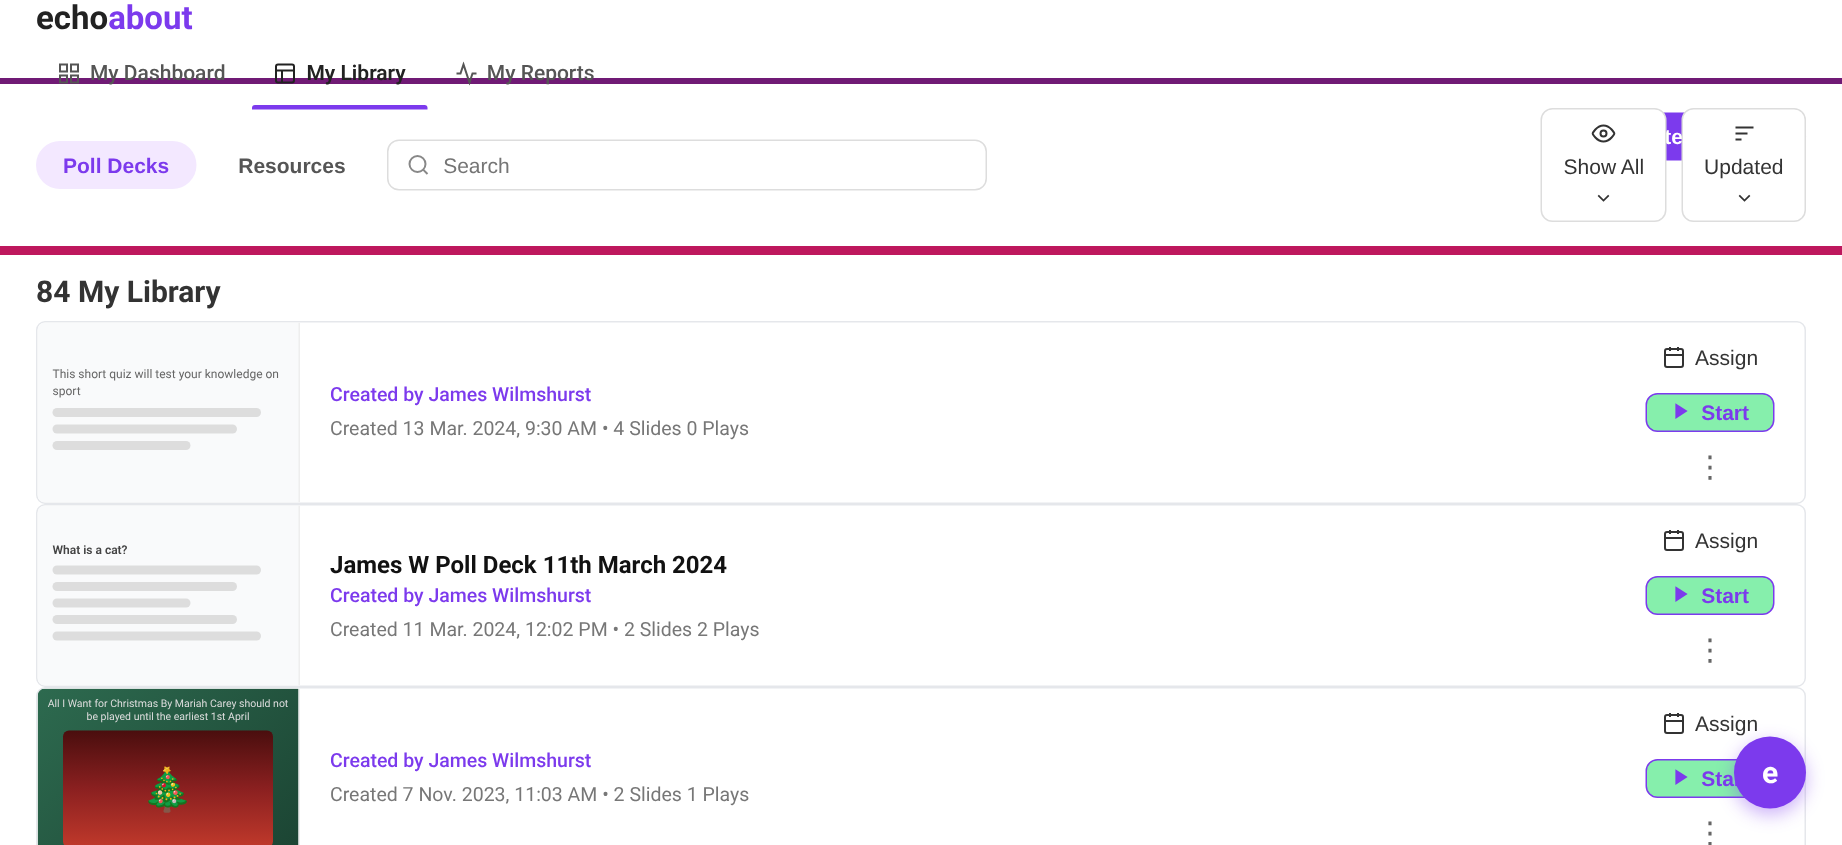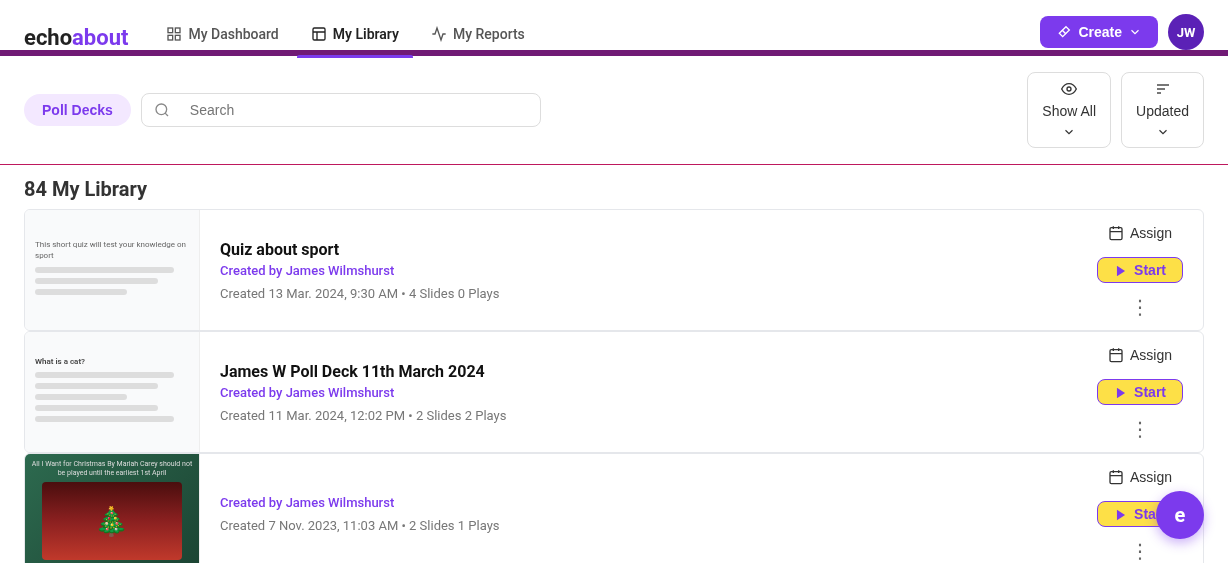--- a/index.html
+++ b/index.html
@@ -1,25 +1,26 @@
 <!DOCTYPE html>
 <html><head>
   <meta charset="utf-8">
   <style>
     * { box-sizing: border-box; margin: 0; padding: 0; }
     body { font-family: -apple-system, BlinkMacSystemFont, 'Segoe UI', Roboto, sans-serif; background: #fff; color: #222; }
 
     
     .header {
       display: flex;
-      align-items: flex-end;
+      align-items: flex-start;
       padding: 0 24px;
       height: 56px;
-      border-bottom: 6px solid #701a75;
+      border-bottom: 4px solid #701a75;
       gap: 8px;
+      flex-direction: column;
     }
     .logo {
       display: flex;
       align-items: center;
       font-size: 22px;
       font-weight: 700;
       margin-right: 16px;
       color: #222;
     }
     .logo span.echo { color: #222; }
@@ -83,21 +84,21 @@
       font-size: 13px;
       font-weight: 700;
     }
 
     
     .toolbar {
       display: flex;
       align-items: center;
       padding: 16px 24px;
       gap: 10px;
-      border-bottom: 1px solid #be185d;
+      border-bottom: 6px solid #be185d;
     }
     .tab-pill {
       padding: 8px 18px;
       border-radius: 24px;
       font-size: 14px;
       font-weight: 600;
       cursor: pointer;
       border: none;
       background: transparent;
       color: #555;
@@ -106,21 +107,21 @@
       background: #f3e8ff;
       color: #7c3aed;
     }
 
     .search-box {
       display: flex;
       align-items: flex-start;
       border: 1px solid #ddd;
       border-radius: 8px;
       padding: 8px 12px;
-      gap: 20px;
+      gap: 8px;
       width: 400px;
       background: #fff;
     }
     .search-box input {
       border: none;
       outline: none;
       font-size: 14px;
       color: #555;
       width: 100%;
       background: transparent;
@@ -236,23 +237,23 @@
       background: transparent;
       border: none;
       color: #333;
       font-size: 14px;
       font-weight: 500;
       cursor: pointer;
       padding: 6px 8px;
     }
     .start-btn {
       display: flex;
-      align-items: flex-end;
+      align-items: flex-start;
       gap: 6px;
-      background: #fde047;
+      background: #86efac;
       border: 1.5px solid #7c3aed;
       color: #7c3aed;
       font-size: 14px;
       font-weight: 600;
       border-radius: 8px;
       padding: 4px 16px;
       cursor: pointer;
     }
     .more-btn {
       background: transparent;
@@ -357,20 +358,23 @@
     <div class="avatar">
       <span>JW</span>
     </div>
   </div>
 </header>
 
 <div class="toolbar">
   <button class="tab-pill active">
     <span>Poll Decks</span>
   </button>
+  <button class="tab-pill">
+    <span>Resources</span>
+  </button>
 
   <div class="search-box">
     <svg class="search-icon-svg" width="16" height="16" fill="none" stroke="currentColor" stroke-width="2" viewBox="0 0 24 24">
         <circle cx="11" cy="11" r="8"></circle>
         <line x1="21" y1="21" x2="16.65" y2="16.65"></line>
       </svg>
     <input type="text" placeholder="Search" style="">
   </div>
 
   <div class="toolbar-right">
@@ -409,21 +413,20 @@
   <div class="card">
     <div class="card-thumb">
       <div style="padding:10px;width:100%;">
         <div style="font-size:8px;color:#666;margin-bottom:6px;line-height:1.3;">This short quiz will test your knowledge on sport</div>
         <div class="thumb-line long"></div>
         <div class="thumb-line medium"></div>
         <div class="thumb-line short"></div>
       </div>
     </div>
     <div class="card-body">
-      <div class="card-title">Quiz about sport</div>
       <div class="card-creator">
         <span>Created by</span>&nbsp;<span style="color:#7c3aed;font-weight:500;">James Wilmshurst</span>
       </div>
       <div class="card-meta">Created 13 Mar. 2024, 9:30 AM • 4 Slides 0 Plays</div>
     </div>
     <div class="card-actions">
       <button class="assign-btn">
         <svg width="16" height="16" fill="none" stroke="currentColor" stroke-width="2" viewBox="0 0 24 24">
             <rect x="3" y="4" width="18" height="18" rx="2"></rect>
             <line x1="16" y1="2" x2="16" y2="6"></line>

